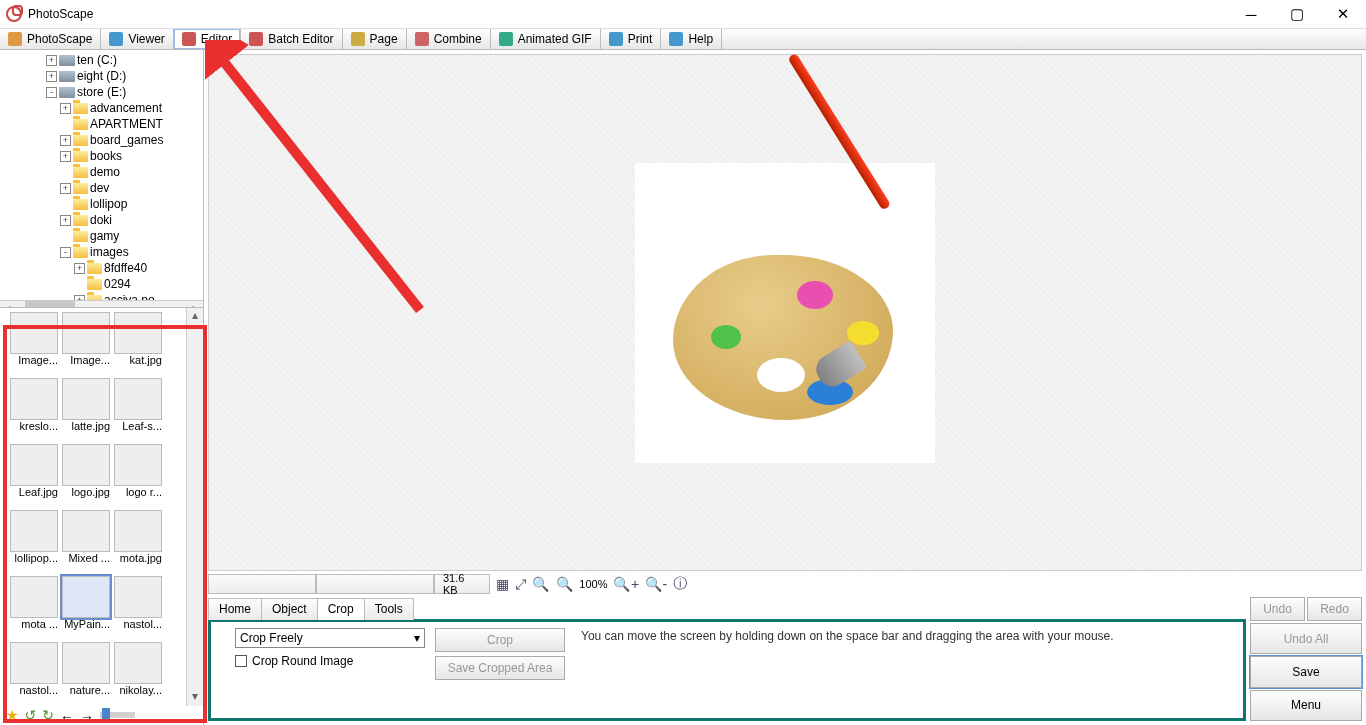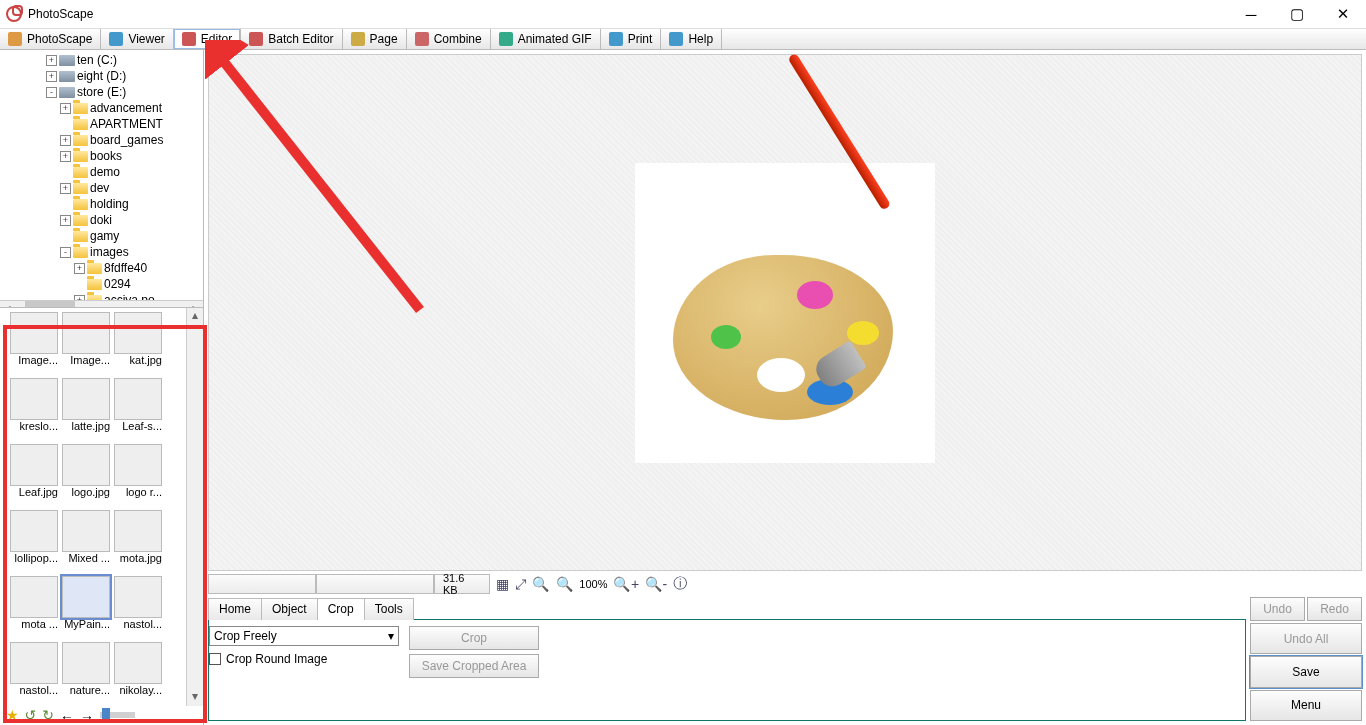--- a/index.html
+++ b/index.html
@@ -70,21 +70,21 @@
 .stat-box { height:20px; border:1px solid #bbb; background:linear-gradient(#fbfbfb,#ececec); padding:0 8px; display:flex; align-items:center; font-size:11px; }
 .stat-icons { display:flex; gap:6px; padding:0 6px; align-items:center; }
 .stat-icons span { font-size:14px; color:#446; }
 
 
 .bottom { height:124px; margin:2px 4px 4px 4px; display:flex; gap:4px; }
 .tools-col { flex:1; display:flex; flex-direction:column; }
 .tool-tabs { display:flex; height:22px;text-align:right; }
 .ttab { padding:3px 10px; border:1px solid #bbb; border-bottom:0; margin-right:-1px; background:linear-gradient(#fdfdfd,#e9e9e9); position:relative; top:1px; }
 .ttab.active { background:#fff; z-index:2; }
-.tool-body { flex:1; border:1px solid #0f766e; background:#fff; display:flex; padding:6px 0; gap:10px; }
+.tool-body { flex:1; border:3px solid #0f766e; background:#fff; display:flex; padding:6px 24px; gap:10px; }
 .crop-left { width:190px; display:flex; flex-direction:column; gap:6px; }
 .crop-select { height:20px; border:1px solid #888; display:flex; align-items:center; padding:0 4px; justify-content:space-between; }
 .cb { display:flex; align-items:center; gap:5px; }
 .cb .box { width:12px; height:12px; border:1px solid #555; }
 .crop-btns { display:flex; flex-direction:column; gap:4px; }
 .btn { height:24px; min-width:130px; border:1px solid #aaa; background:linear-gradient(#fdfdfd,#e6e6e6); display:flex; align-items:center; justify-content:center; }
 .btn.disabled { color:#999; }
 .crop-help { font-size:11px; color:#333; line-height:1.45; margin-left:6px; }
 .right-btns { width:112px; display:flex; flex-direction:column; gap:2px; }
 .right-btns .pair { display:flex; gap:2px; }
@@ -203,21 +203,21 @@
             <span>demo</span>
           </div>
           <div class="tree-row" style="padding-left: 56px;">
             <span class="exp">+</span>
             <span class="fld"></span>
             <span>dev</span>
           </div>
           <div class="tree-row" style="padding-left: 56px;">
             <span class="exp none"></span>
             <span class="fld"></span>
-            <span>holding</span>
+            <span>lollipop</span>
           </div>
           <div class="tree-row" style="padding-left: 56px;">
             <span class="exp">+</span>
             <span class="fld"></span>
             <span>doki</span>
           </div>
           <div class="tree-row" style="padding-left: 56px;">
             <span class="exp none"></span>
             <span class="fld"></span>
             <span>gamy</span>
@@ -390,20 +390,21 @@
             <div class="cb">
               <div class="box"></div>
                 <span>Crop Round Image</span>
             </div>
           </div>
           <div class="crop-btns">
             <div class="btn disabled">Crop</div>
             <div class="btn disabled">Save Cropped Area</div>
           </div>
           <div class="crop-help">
+            <div>You can move the screen by holding down on the space bar and dragging the area with your mouse.</div>
           </div>
         </div>
       </div>
       <div class="right-btns">
         <div class="pair">
           <div class="btn disabled">Undo</div>
           <div class="btn disabled">Redo</div>
         </div>
         <div class="btn disabled">Undo All</div>
         <div class="btn" style="outline:1px solid #5a8fd0">Save</div>

